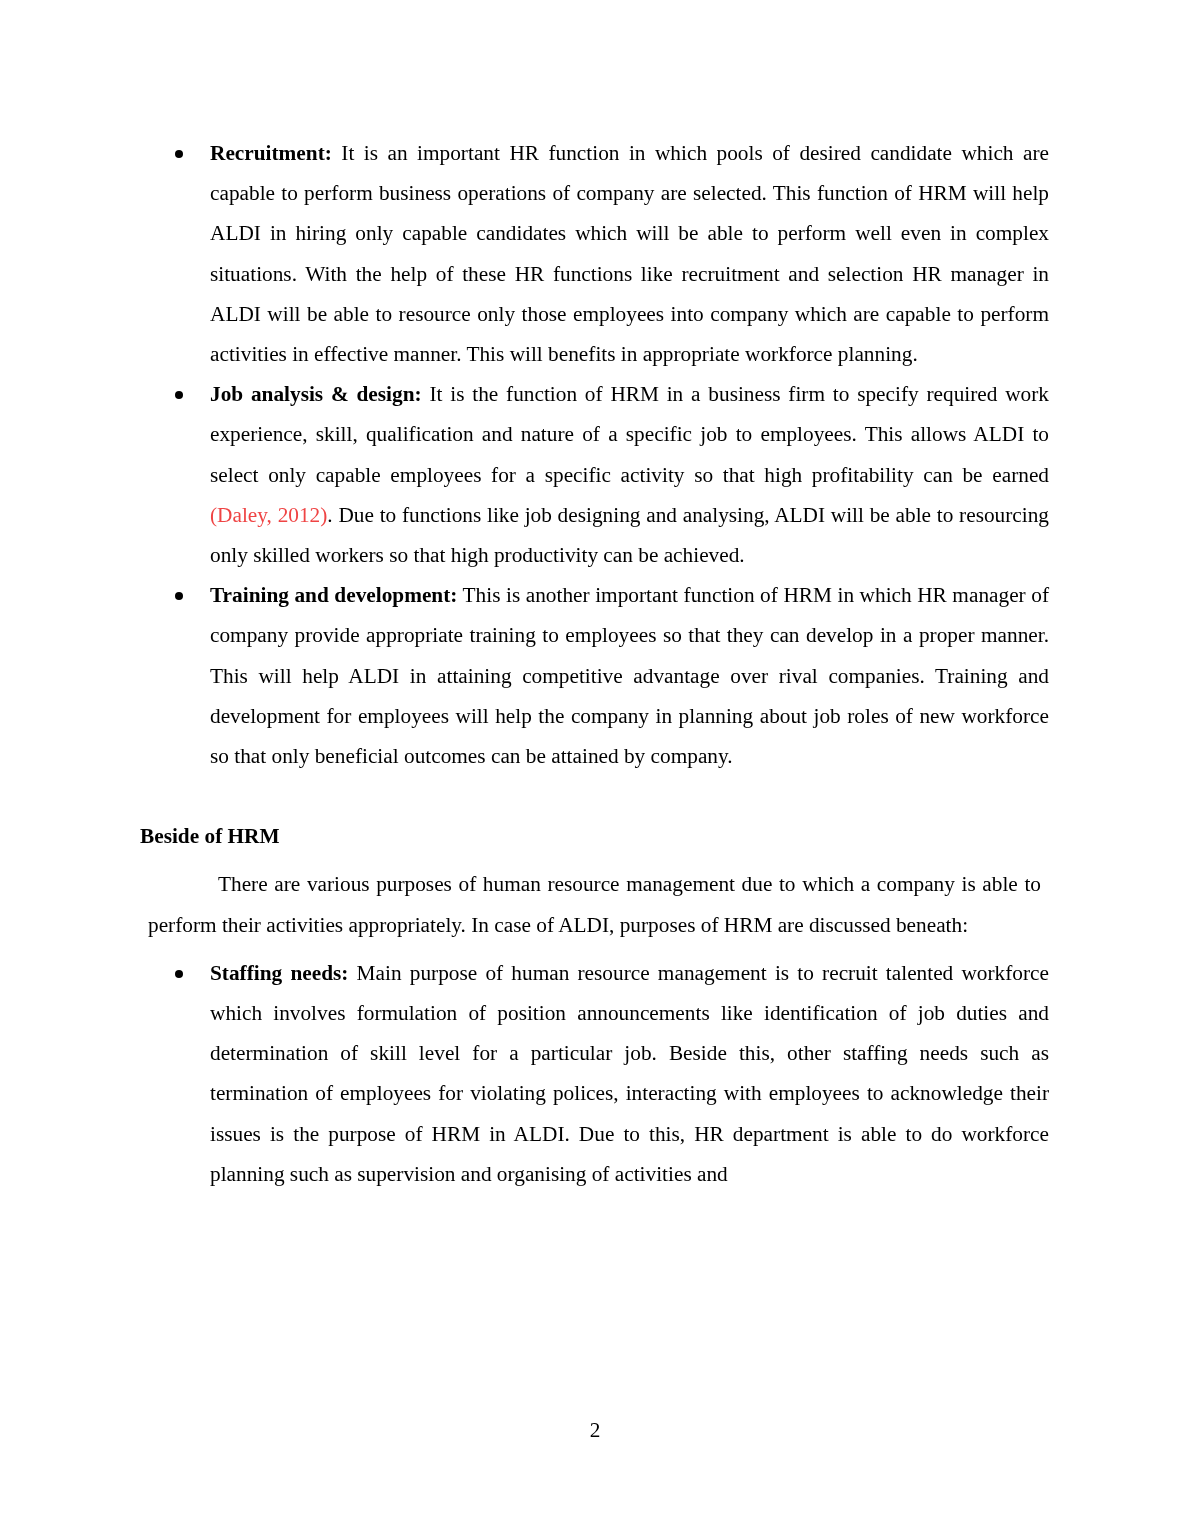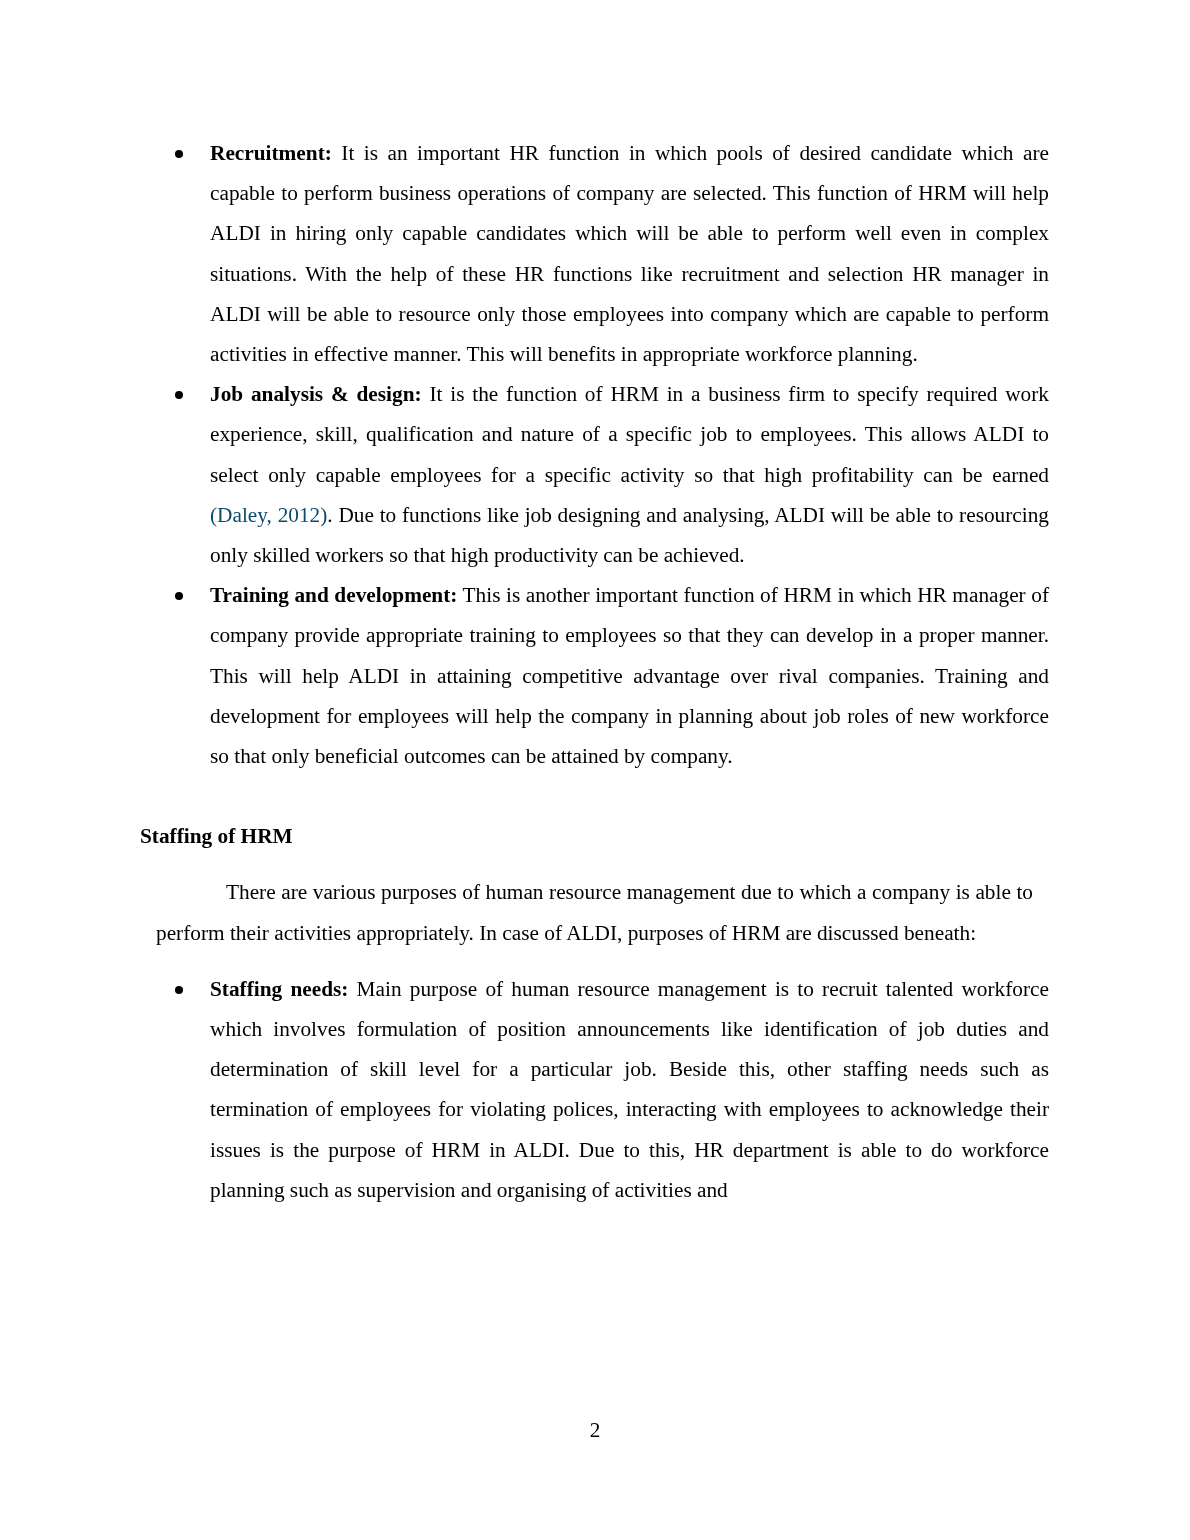--- a/index.html
+++ b/index.html
@@ -12,24 +12,24 @@
     position: absolute; left: 140px; top: 133px; width: 909px;
     font-size: 21.3px; line-height: 40.2px;
   }
   .bullet-list { list-style: none; margin: 0; padding: 0; }
   .bullet-item { position: relative; padding-left: 70px; text-align: justify; }
   .bullet-item .dot {
     position: absolute; left: 35px; top: 17px; width: 8px; height: 8px;
     border-radius: 50%; background: #000;
   }
   .term { font-weight: bold; }
-  .cite { color: #0c4a6e; }
+  .cite { color: #ef4444; }
   .spacer { height: 40px; }
   .heading { font-weight: bold; margin: 0; font-size: 21.3px; line-height: 40.2px; }
-  .para { margin: 16px; text-align: justify; text-indent: 70px; font-family: Liberation Serif, serif; }
+  .para { margin: 8px; text-align: justify; text-indent: 70px; font-family: Liberation Serif, serif; }
   .page-number {
     position: absolute; left: 0; width: 1190px; top: 1416px; text-align: center;
     font-size: 21.3px; line-height: 28px;
   }
 </style>
 </head>
 <body>
 
 <div class="page">
   <div class="content">
@@ -44,21 +44,21 @@
         <span class="term">Job analysis &amp; design:</span><span> It is the function of HRM in a business firm to specify required work experience, skill, qualification and nature of a specific job to employees. This allows ALDI to select only capable employees for a specific activity so that high profitability can be earned </span><span class="cite">(Daley, 2012)</span><span>. Due to functions like job designing and analysing, ALDI will be able to resourcing only skilled workers so that high productivity can be achieved.</span>
       </li>
       <li class="bullet-item">
         <span class="dot"></span>
         <span class="term">Training and development:</span><span> This is another important function of HRM in which HR manager of company provide appropriate training to employees so that they can develop in a proper manner. This will help ALDI in attaining competitive advantage over rival companies.  Training and development for employees will help the company in planning about job roles of new workforce so that only beneficial outcomes can be attained by company.</span>
       </li>
     </ul>
 
     <div class="spacer"></div>
 
-    <h2 class="heading">Staffing of HRM</h2>
+    <h2 class="heading">Beside of HRM</h2>
     <p class="para">There are various purposes of human resource management due to which a company is able to perform their activities appropriately. In case of ALDI, purposes of HRM are discussed beneath:</p>
 
     <ul class="bullet-list">
       <li class="bullet-item">
         <span class="dot"></span>
         <span class="term">Staffing needs:</span><span> Main purpose of human resource management is to recruit talented workforce which involves formulation of position announcements like identification of job duties and determination of skill level for a particular job. Beside this, other staffing needs such as termination of employees for violating polices, interacting with employees to acknowledge their issues is the purpose of HRM in ALDI. Due to this, HR department is able to do workforce planning such as supervision and organising of activities and</span>
       </li>
     </ul>
   </div>
 

